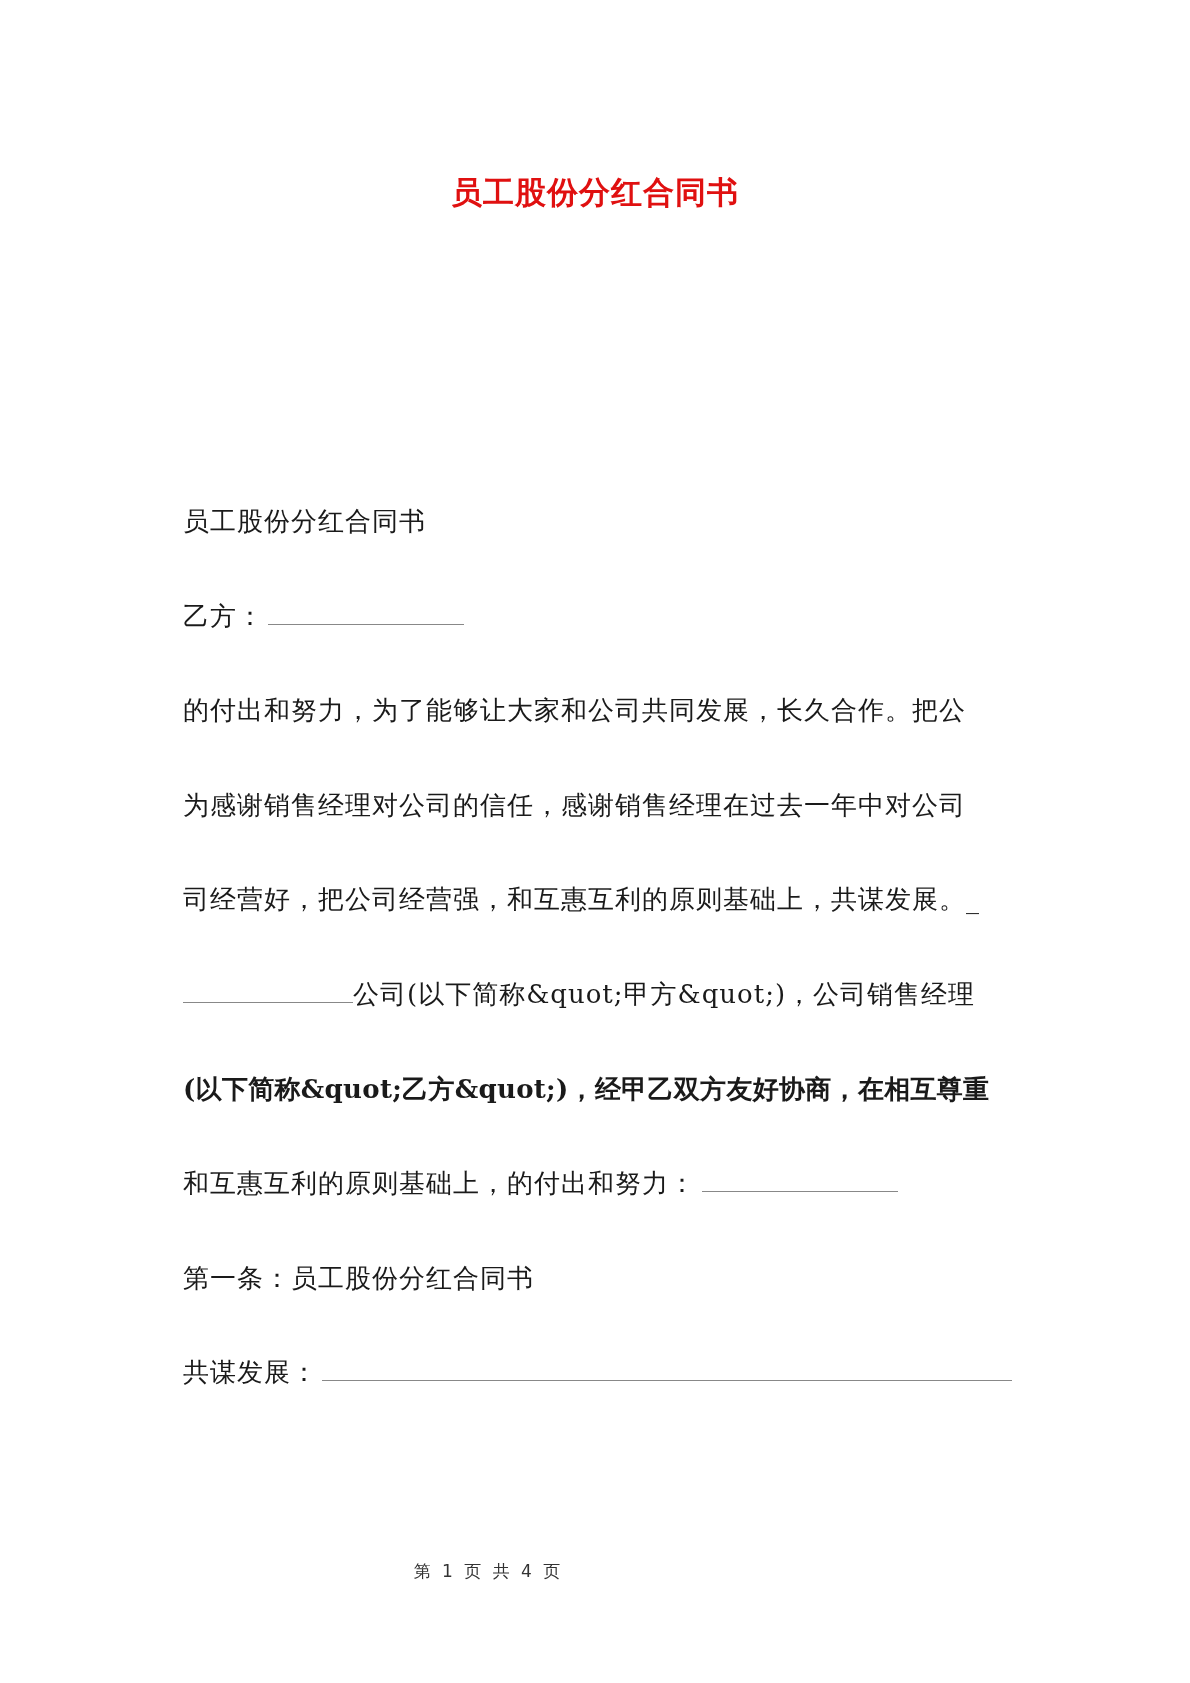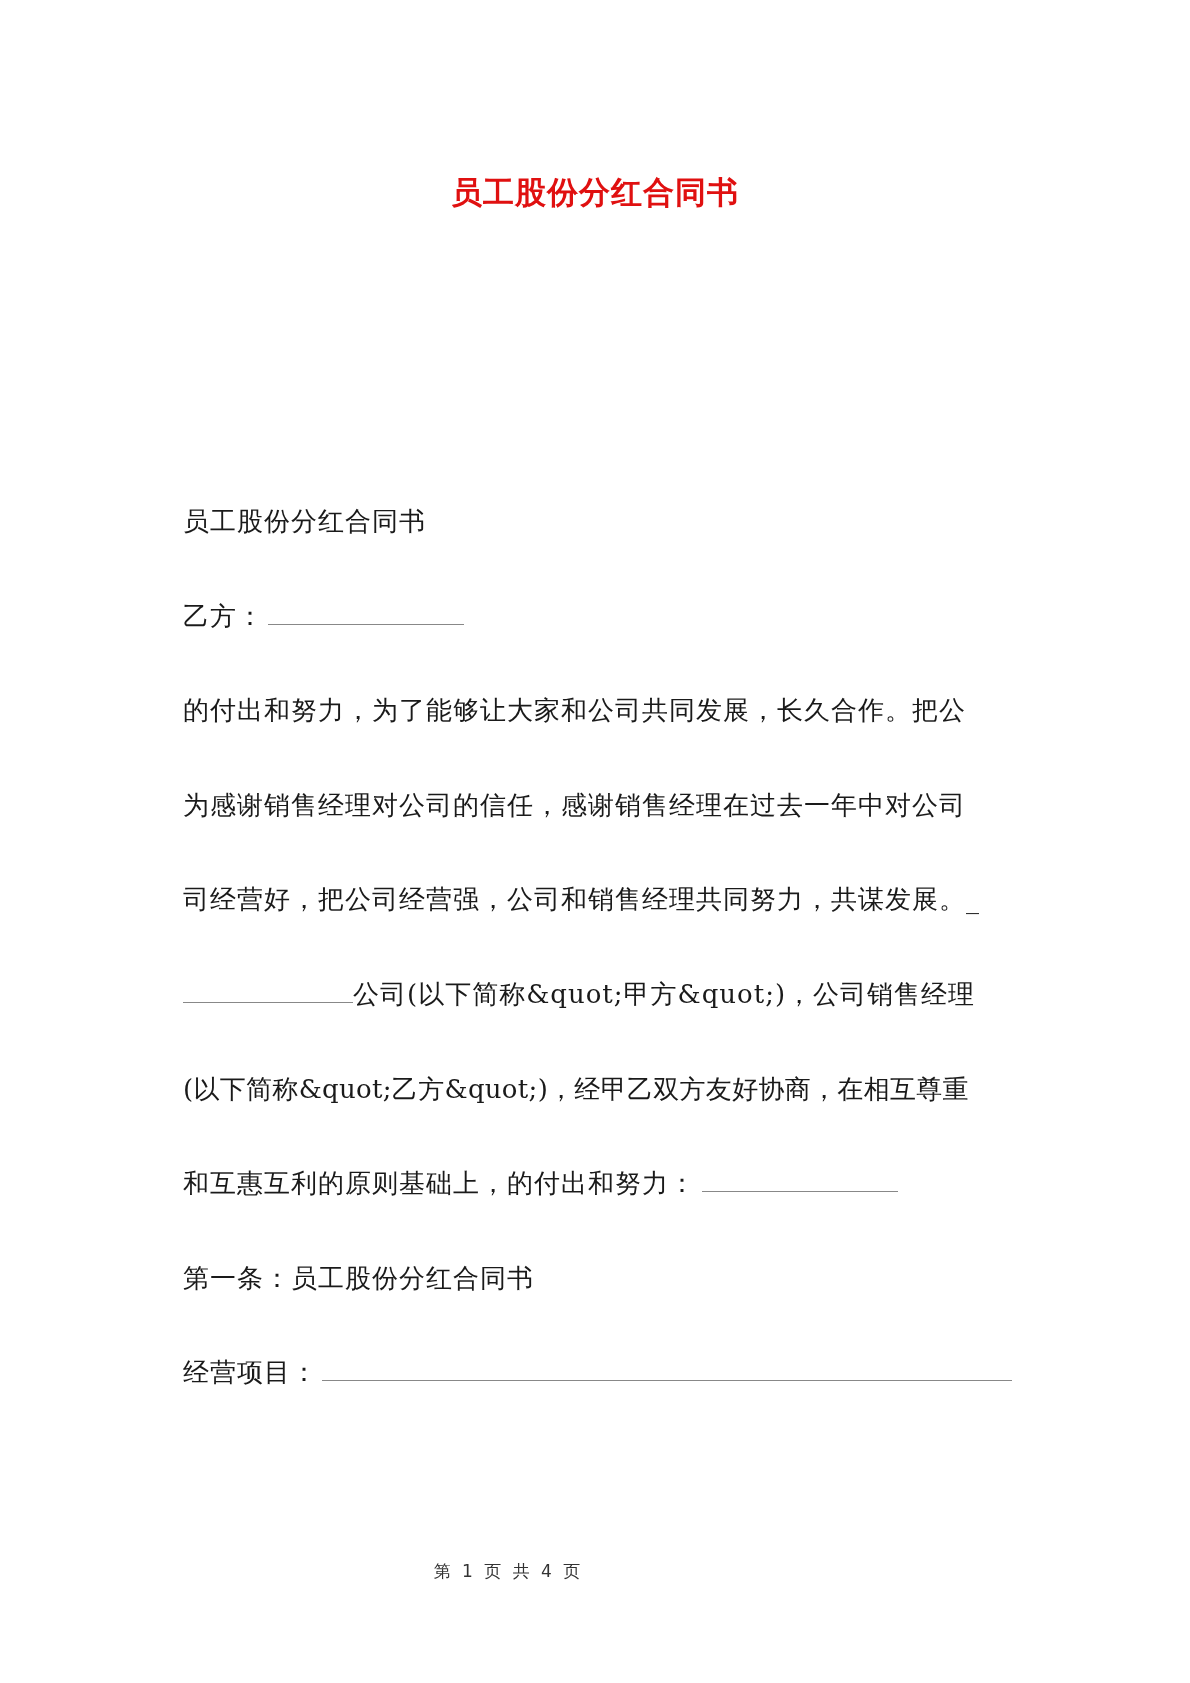--- a/index.html
+++ b/index.html
@@ -6,49 +6,49 @@
     body { width: 1190px; height: 1683px; position: relative; overflow: hidden;
            font-family: "DejaVu Serif", "Liberation Serif", serif; color: #1a1a1a; }
     .doc-title { position: absolute; top: 172px; left: 0; width: 1190px; text-align: center;
                  font-size: 31px; font-weight: bold; color: #e01010; letter-spacing: 1px;
                  font-family: "DejaVu Sans", "Liberation Sans", sans-serif; }
     .body-text { position: absolute; left: 183px; width: 830px; top: 498px; }
     .line { height: 94.6px; line-height: 46px; font-size: 26px; white-space: nowrap; letter-spacing: 1px; }
     .blank { display: inline-block; border-bottom: 1.5px solid #888; height: 30px; vertical-align: baseline; }
     .footer { position: absolute; top: 1560px; left: 0; width: 974px; text-align: center;
               font-size: 17px; color: #333; word-spacing: 6px;
-              font-family: "DejaVu Sans", "Liberation Sans", sans-serif; padding-left: 20px; }
+              font-family: "DejaVu Sans", "Liberation Sans", sans-serif; }
   </style>
 </head>
 <body>
 
 <div class="doc-title">员工股份分红合同书</div>
 
 <div class="body-text">
   <div class="line">员工股份分红合同书</div>
 
 
   <div class="line">
     <span>乙方：</span><span class="blank" style="width:196px;margin-left:4px;"></span>
   </div>
 
   <div class="line">的付出和努力，为了能够让大家和公司共同发展，长久合作。把公</div>
   <div class="line">为感谢销售经理对公司的信任，感谢销售经理在过去一年中对公司</div>
-  <div class="line">司经营好，把公司经营强，公司和销售经理共同努力，共谋发展。_</div>
+  <div class="line">司经营好，把公司经营强，和互惠互利的原则基础上，共谋发展。_</div>
 
   <div class="line">
     <span class="blank" style="width:170px;"></span><span>公司(以下简称&amp;quot;甲方&amp;quot;)，公司销售经理</span>
   </div>
 
-  <div class="line" style="letter-spacing:0.3px;">(以下简称&amp;quot;乙方&amp;quot;)，经甲乙双方友好协商，在相互尊重</div>
+  <div class="line" style="letter-spacing:0.3px;font-weight:bold;">(以下简称&amp;quot;乙方&amp;quot;)，经甲乙双方友好协商，在相互尊重</div>
 
   <div class="line">
     <span>和互惠互利的原则基础上，的付出和努力：</span><span class="blank" style="width:196px;margin-left:6px;"></span>
   </div>
 
   <div class="line">第一条：员工股份分红合同书</div>
 
   <div class="line">
-    <span>经营项目：</span><span class="blank" style="width:690px;margin-left:4px;"></span>
+    <span>共谋发展：</span><span class="blank" style="width:690px;margin-left:4px;"></span>
   </div>
 </div>
 
 <div class="footer">第 1 页 共 4 页</div>
 
 </body></html>

